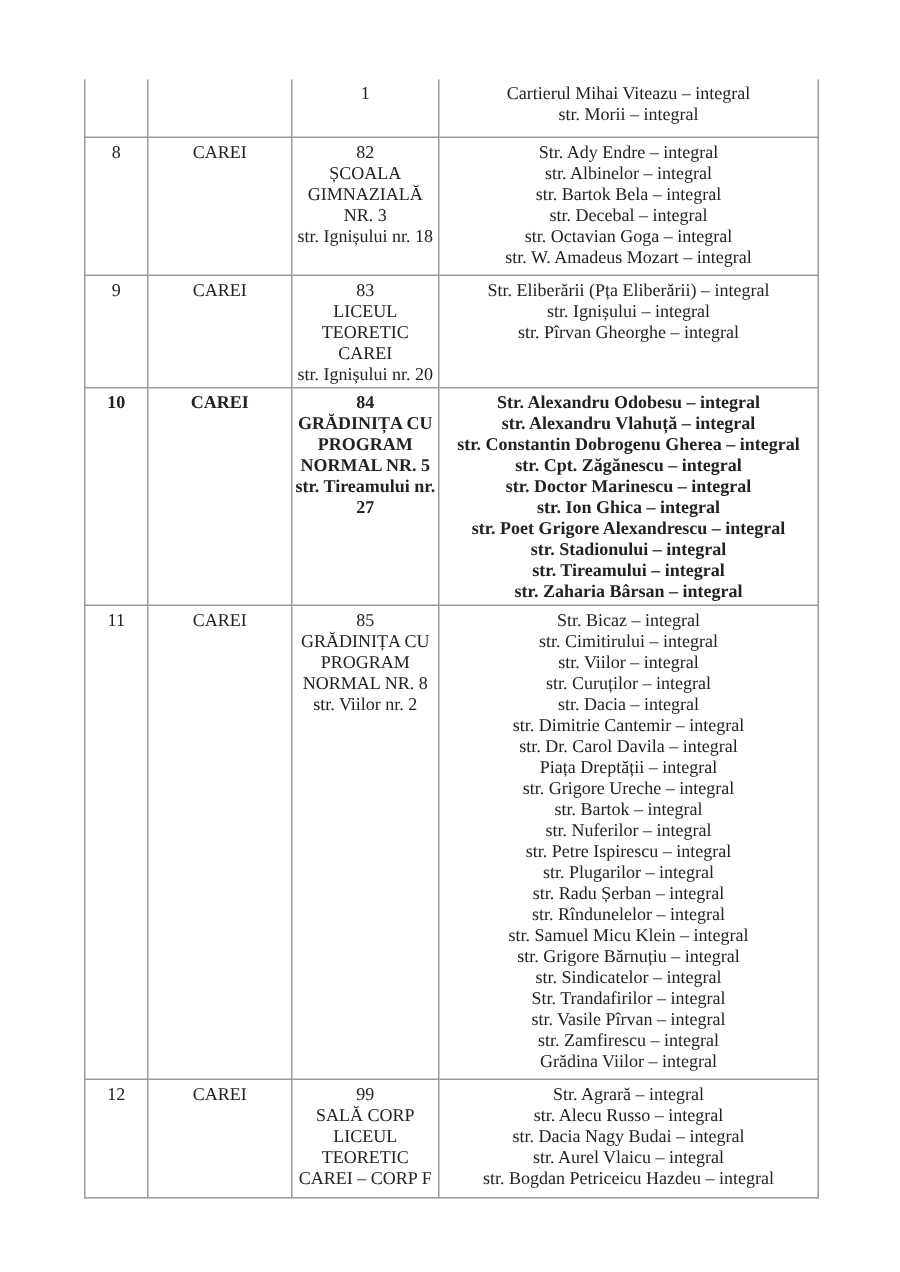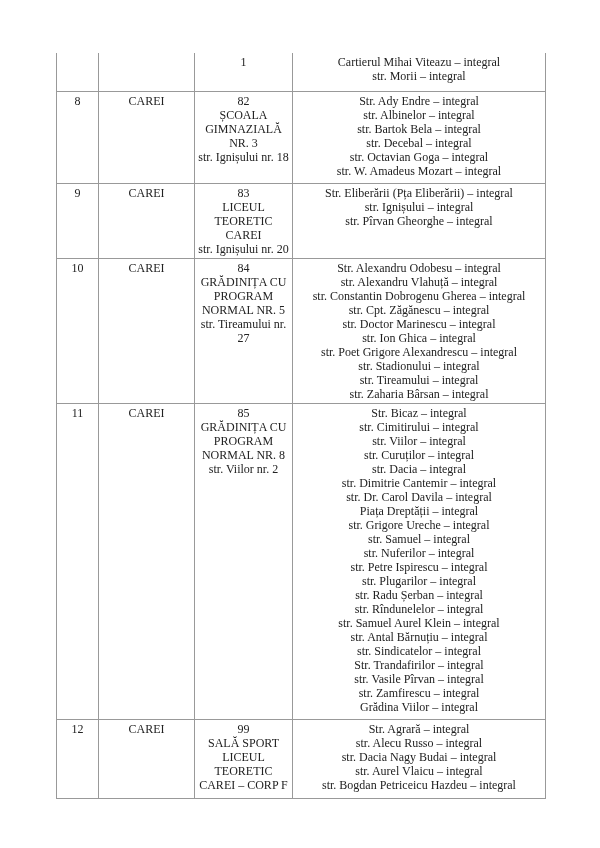--- a/index.html
+++ b/index.html
@@ -33,21 +33,21 @@
     padding: 2px 2px;
     overflow: hidden;
   }
   
   table.schools tr.first-row td {
     border-top: none;
   }
   table.schools tr:nth-child(1) { height: 38px; }
   table.schools tr:nth-child(2) { height: 92px; }
   table.schools tr:nth-child(3) { height: 69px; }
-  table.schools tr:nth-child(4) { height: 141px; }
+  table.schools tr:nth-child(4) { height: 141px; font-weight: bold; }
   table.schools tr:nth-child(5) { height: 316px; }
   table.schools tr:nth-child(6) { height: 79px; }
   .cell-line {
     white-space: nowrap;
   }
 </style>
 </head>
 <body>
 
 <div class="page">
@@ -162,45 +162,45 @@
           <td>
             <div class="cell-line">Str. Bicaz – integral</div>
             <div class="cell-line">str. Cimitirului  – integral</div>
             <div class="cell-line">str. Viilor – integral</div>
             <div class="cell-line">str. Curuților – integral</div>
             <div class="cell-line">str. Dacia – integral</div>
             <div class="cell-line">str. Dimitrie Cantemir – integral</div>
             <div class="cell-line">str. Dr. Carol Davila – integral</div>
             <div class="cell-line">Piața Dreptății  – integral</div>
             <div class="cell-line">str. Grigore Ureche – integral</div>
-            <div class="cell-line">str. Samuel  – integral</div>
+            <div class="cell-line">str. Bartok  – integral</div>
             <div class="cell-line">str. Nuferilor – integral</div>
             <div class="cell-line">str. Petre Ispirescu – integral</div>
             <div class="cell-line">str. Plugarilor – integral</div>
             <div class="cell-line">str. Radu Șerban – integral</div>
             <div class="cell-line">str. Rîndunelelor – integral</div>
-            <div class="cell-line">str. Samuel Aurel Klein – integral</div>
-            <div class="cell-line">str. Antal Bărnuțiu  – integral</div>
+            <div class="cell-line">str. Samuel Micu Klein – integral</div>
+            <div class="cell-line">str. Grigore Bărnuțiu  – integral</div>
             <div class="cell-line">str. Sindicatelor – integral</div>
             <div class="cell-line">Str. Trandafirilor – integral</div>
             <div class="cell-line">str. Vasile Pîrvan – integral</div>
             <div class="cell-line">str. Zamfirescu – integral</div>
             <div class="cell-line">Grădina Viilor – integral</div>
           </td>
         </tr>
         <tr>
           <td>
             <div class="cell-line">12</div>
           </td>
           <td>
             <div class="cell-line">CAREI</div>
           </td>
           <td>
             <div class="cell-line">99</div>
-            <div class="cell-line">SALĂ SPORT</div>
+            <div class="cell-line">SALĂ CORP</div>
             <div class="cell-line">LICEUL</div>
             <div class="cell-line">TEORETIC</div>
             <div class="cell-line">CAREI – CORP F</div>
           </td>
           <td>
             <div class="cell-line">Str. Agrară – integral</div>
             <div class="cell-line">str. Alecu Russo  – integral</div>
             <div class="cell-line">str. Dacia Nagy Budai – integral</div>
             <div class="cell-line">str. Aurel Vlaicu – integral</div>
             <div class="cell-line">str. Bogdan Petriceicu Hazdeu – integral</div>

